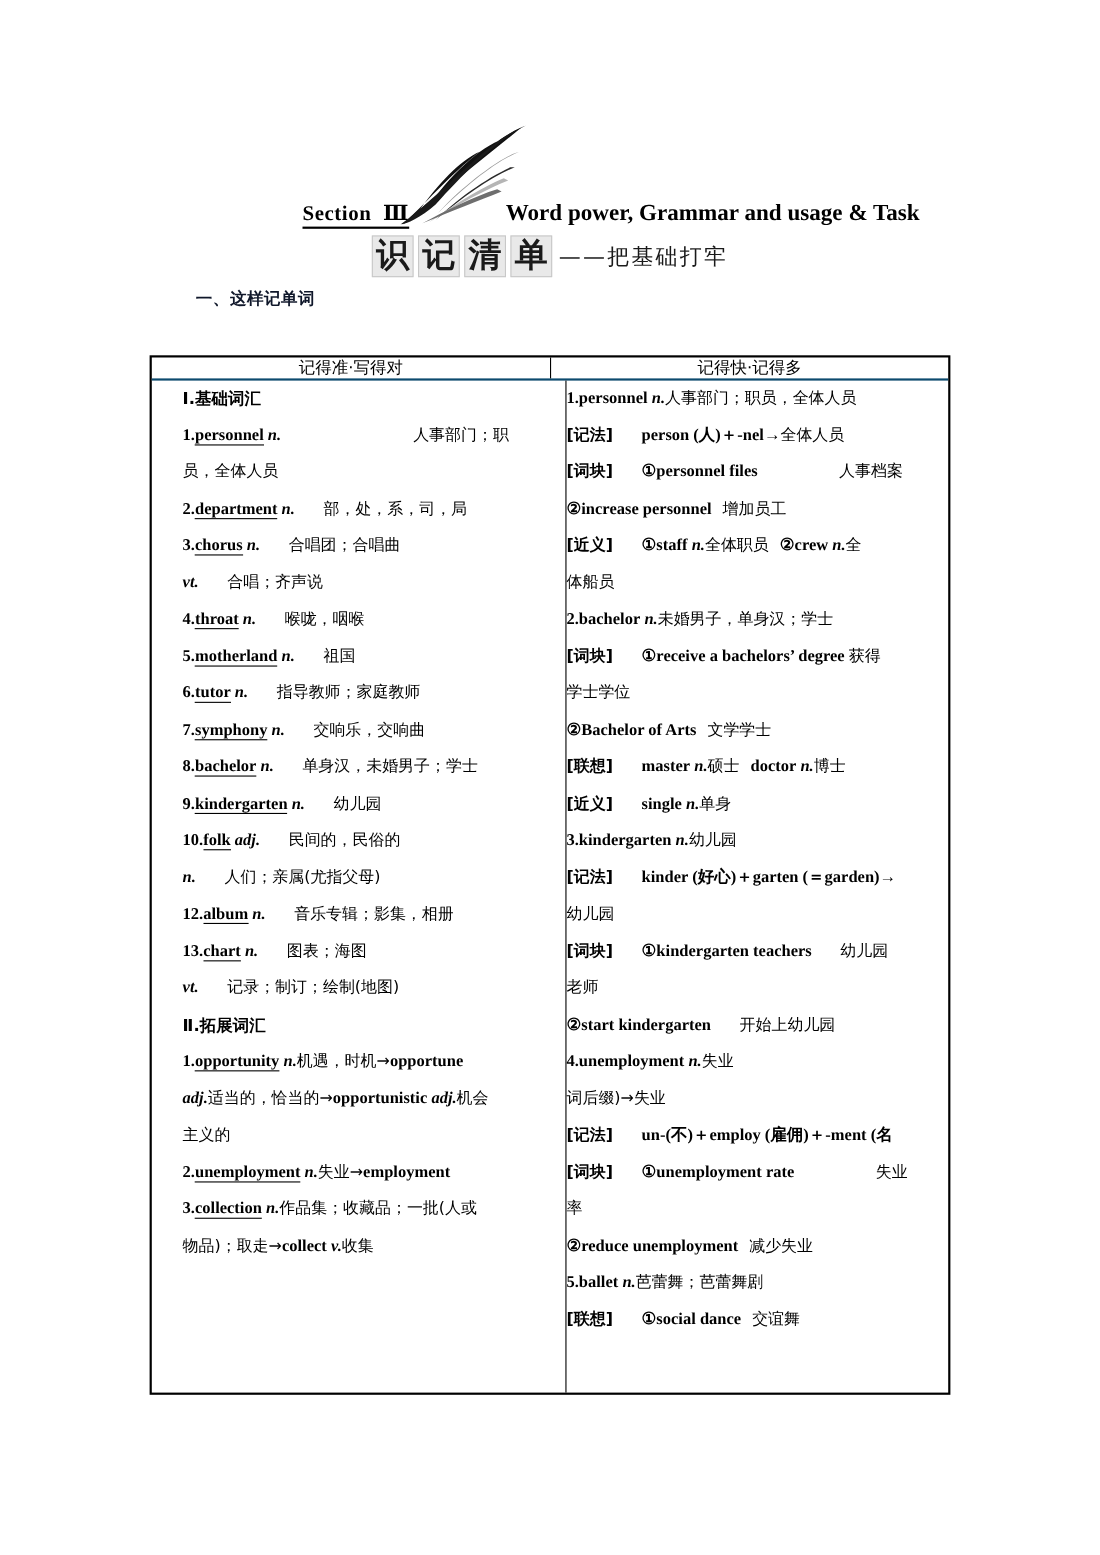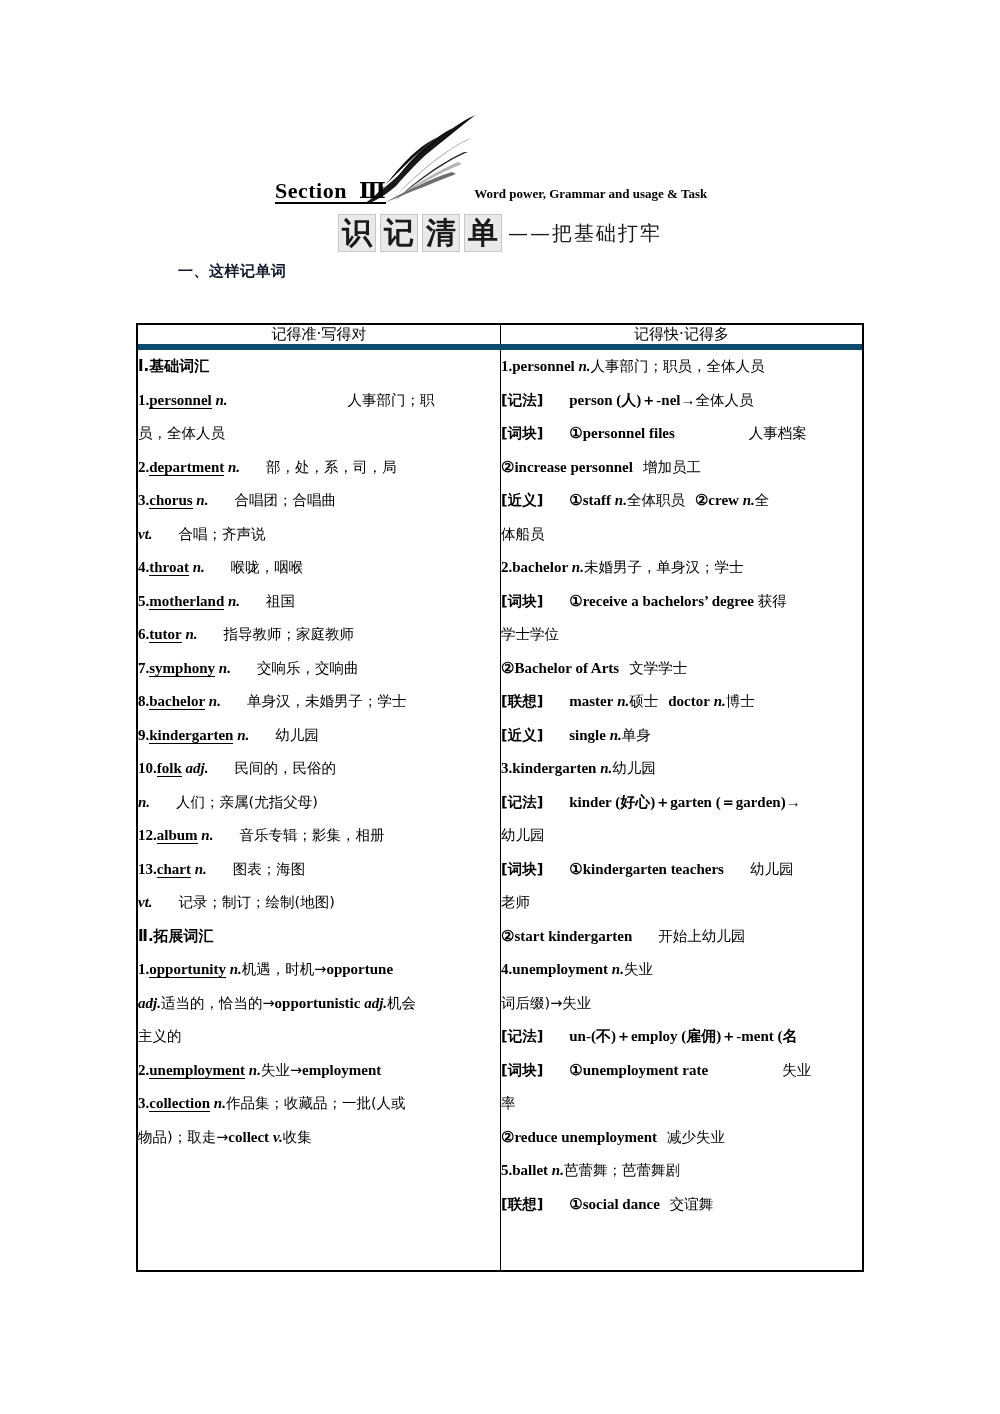--- a/index.html
+++ b/index.html
@@ -38,31 +38,31 @@
     position: absolute;
     left: 275px;
     top: 181px;
     width: 520px;
     height: 28px;
     display: flex;
     align-items: baseline;
   }
   .section-label {
     font-weight: bold;
-    font-size: 22px;
+    font-size: 19px;
     letter-spacing: 0.5px;
     border-bottom: 2.2px solid #000;
     padding-bottom: 1px;
     line-height: 20px;
     white-space: pre;
     text-align: center;
   }
   .section-title {
     font-weight: bold;
-    font-size: 13px;
+    font-size: 21px;
     margin-left: 88px;
     white-space: nowrap;
   }
 
   .big-title {
     position: absolute;
     left: 338px;
     top: 211px;
     display: flex;
     align-items: center;
@@ -115,33 +115,33 @@
   .vtable .row {
     display: flex;
   }
   .vtable .cell {
     box-sizing: border-box;
     padding: 0;
   }
   .col-l { width: 364px; border-right: 1px solid #000; }
   .col-r { width: 362px; }
 
-  .head-row { border-bottom: 6px solid #0c4a6e; }
+  .head-row { border-bottom: 2px solid #0c4a6e; }
   .head-cell {
     text-align: center;
     font-family: "DejaVu Sans", "Liberation Sans", sans-serif;
     font-size: 15px;
     padding: 11px 0 11px 0;
     color: #000;
   }
 
   .body-cell {
     padding: 9px 9px 10px 9px;
   }
-  .col-l.body-cell { height: 920px; }
+  .col-l.body-cell { height: 920px; margin-left: 28px; }
   .col-r.body-cell { height: 920px; }
 
   .ln {
     font-size: 15px;
     line-height: 33.5px;
     white-space: nowrap;
     color: #000;
   }
 
   .grp-head {

